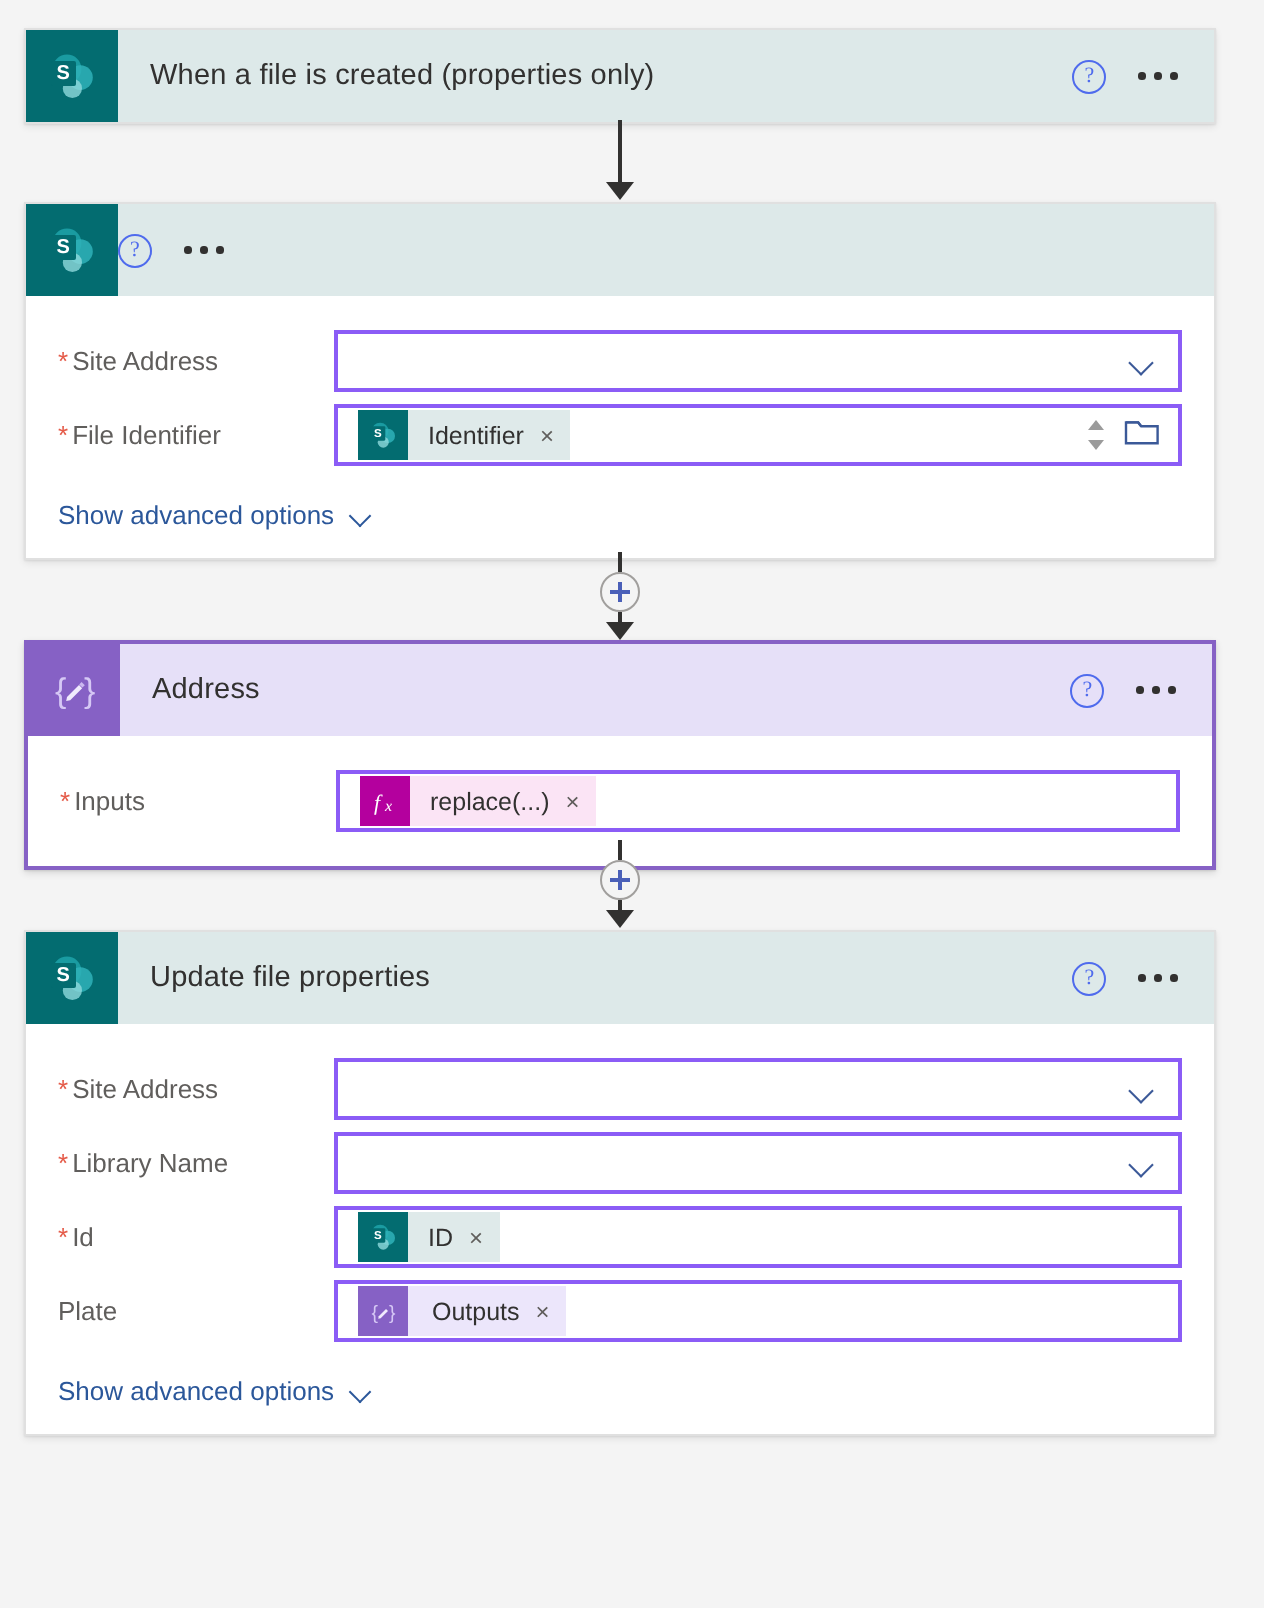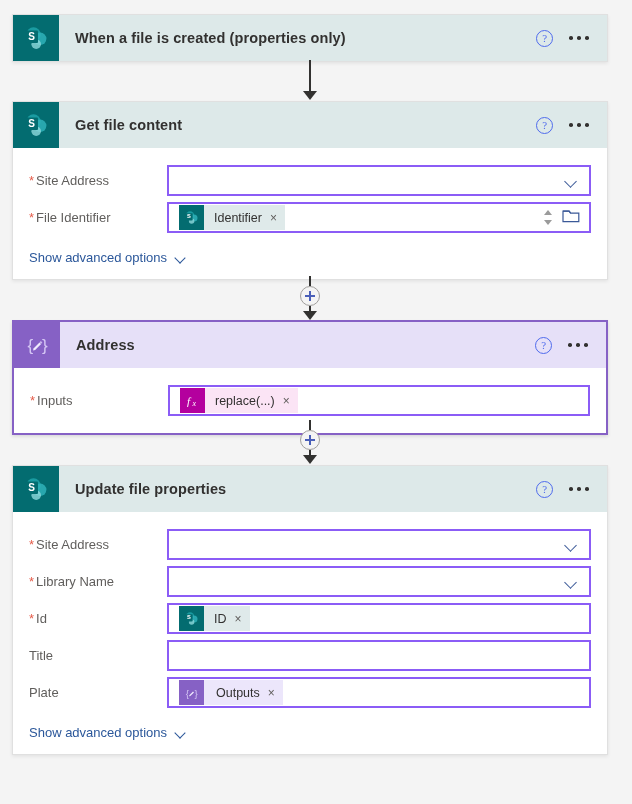--- a/index.html
+++ b/index.html
@@ -48,21 +48,20 @@
   .hdr-icon.sp   { background: #036c70; }
   .hdr-icon.comp { background: #8661c5; }
 
   .hdr-title {
     flex: 1 1 auto;
     padding-left: 16px;
     font-size: 14.5px;
     color: #323130;
     letter-spacing: 0.1px;
     white-space: nowrap;
-    font-weight: bold;
   }
 
   .hdr-actions {
     display: flex; align-items: center;
     gap: 14px;
     padding-right: 16px;
     flex: 0 0 auto;
   }
   .help-btn {
     width: 17px; height: 17px;
@@ -276,21 +275,20 @@
     <div class="card-header sp">
       <div class="hdr-icon sp">
         <svg width="26" height="26" viewBox="0 0 26 26" aria-hidden="true">
           <circle cx="10.5" cy="9.5" r="7.2" fill="#1a9ba1"></circle>
           <circle cx="17.2" cy="13.8" r="6.2" fill="#2fb2b8" opacity="0.85"></circle>
           <circle cx="13.2" cy="19.2" r="4.8" fill="#8fd9dc" opacity="0.8"></circle>
           <rect x="2.5" y="5.5" width="12.5" height="12.5" rx="1" fill="#036c70"></rect>
           <text x="8.6" y="14.6" font-family="Liberation Sans, sans-serif" font-size="10" font-weight="bold" fill="#ffffff" text-anchor="middle">S</text>
         </svg>
       </div>
-      <div class="hdr-title">Get file content</div>
       <div class="hdr-actions">
         <div class="help-btn">?</div>
         <div class="ellipsis-btn">
             <i></i>
             <i></i>
             <i></i>
           </div>
       </div>
     </div>
 
@@ -472,28 +470,20 @@
               </svg>
             </span>
             <span class="token-body sp">
               <span>ID</span>
               <span class="token-x">×</span>
             </span>
           </span>
         </div>
       </div>
 
-      <div class="field-row">
-        <div class="field-label">
-          <span>Title</span>
-        </div>
-        <div class="field-control">
-          <span></span>
-        </div>
-      </div>
 
       <div class="field-row">
         <div class="field-label">
           <span>Plate</span>
         </div>
         <div class="field-control">
           <span class="token">
             <span class="token-icon comp">
               <svg width="17" height="16" viewBox="0 0 28 26" aria-hidden="true">
                 <text x="4.5" y="19" font-family="Liberation Sans, sans-serif" font-size="16" fill="#d6c8f5">{</text>

